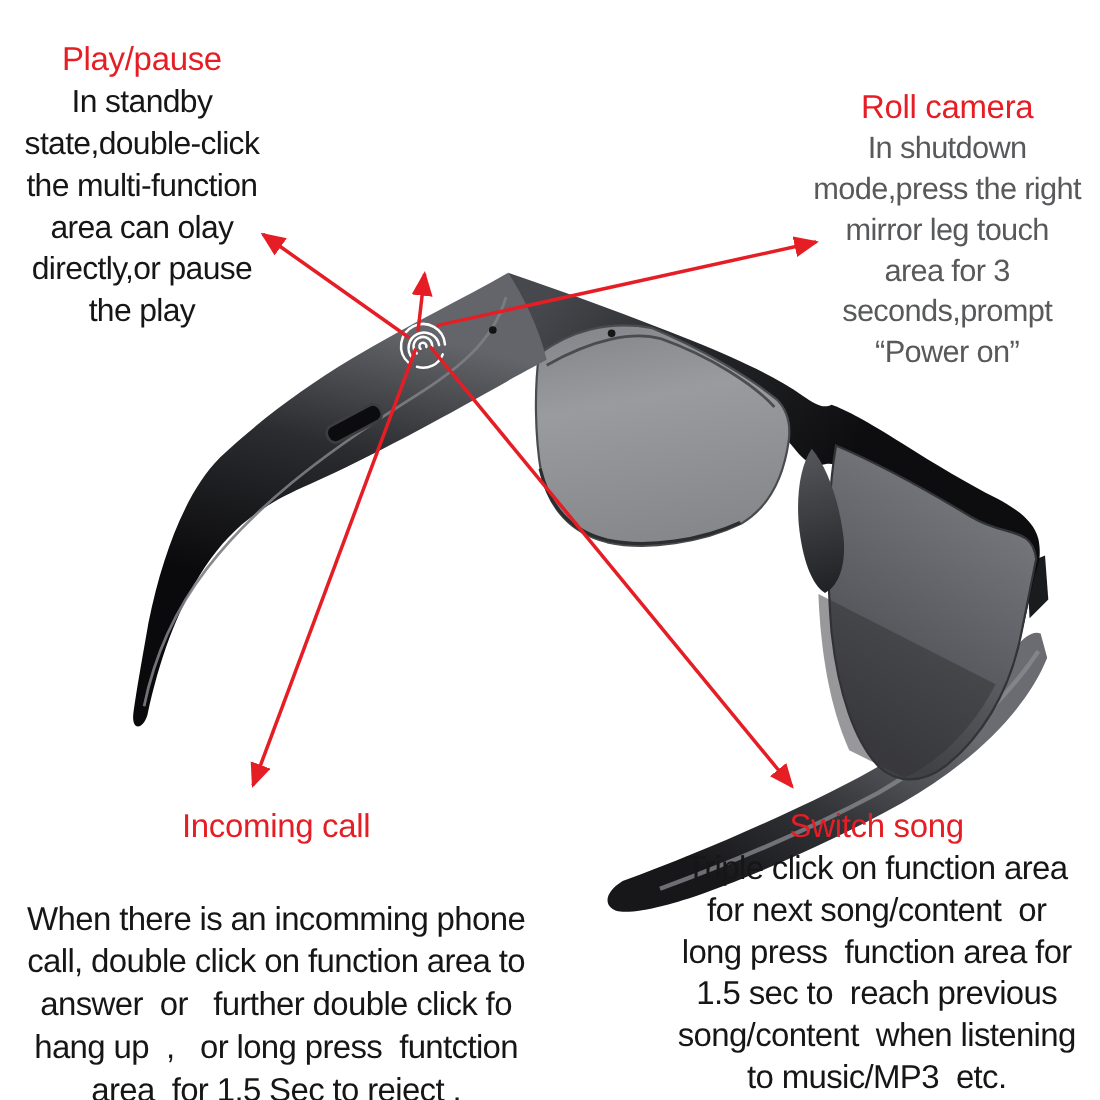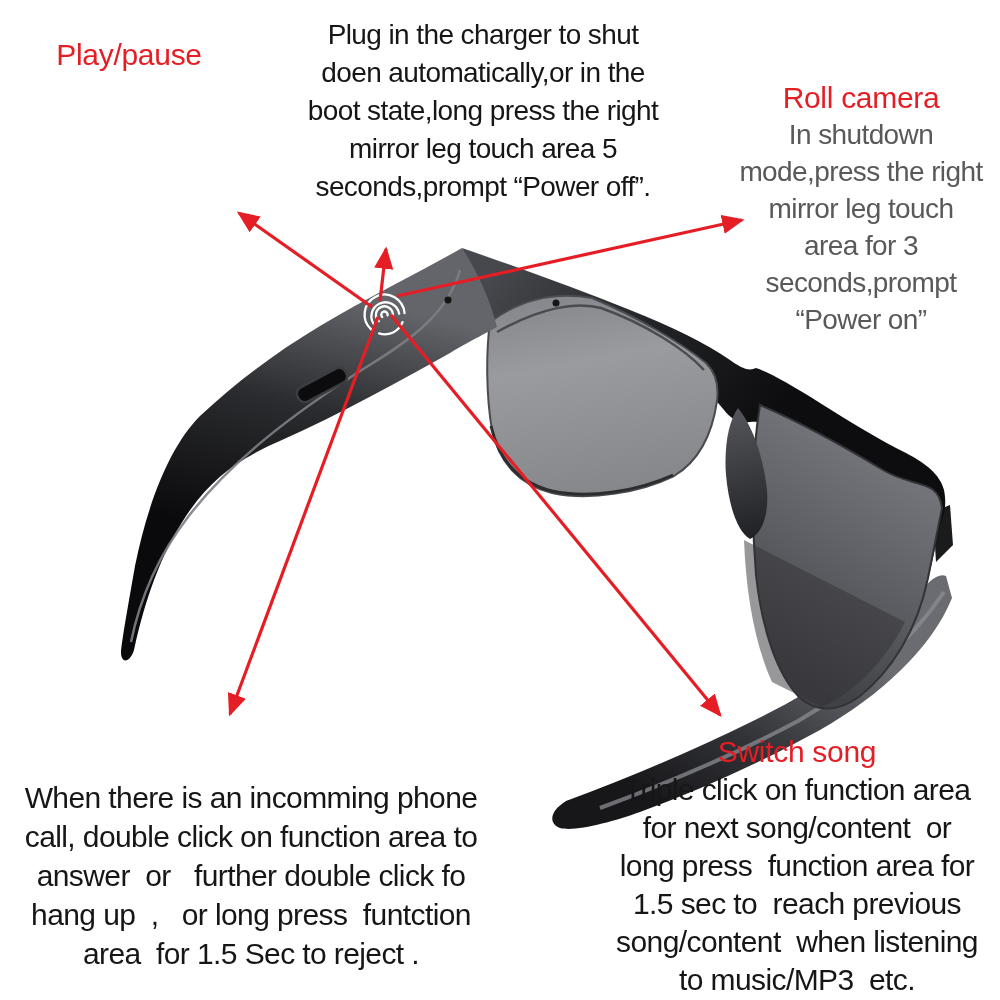--- a/index.html
+++ b/index.html
@@ -168,41 +168,43 @@
 
     <line x1="372" y1="307" x2="239" y2="213" stroke="#e51e25" stroke-width="3.2" marker-end="url(#ah)"></line>
     <line x1="380" y1="301" x2="386" y2="249" stroke="#e51e25" stroke-width="3.2" marker-end="url(#ah)"></line>
     <line x1="397" y1="296" x2="742" y2="220" stroke="#e51e25" stroke-width="3.2" marker-end="url(#ah)"></line>
     <line x1="378" y1="317" x2="230" y2="714" stroke="#e51e25" stroke-width="3.2" marker-end="url(#ah)"></line>
     <line x1="391" y1="315" x2="720" y2="715" stroke="#e51e25" stroke-width="3.2" marker-end="url(#ah)"></line>
   </svg>
 
   <div class="note" id="note-play">
     <div class="note-title">Play/pause</div>
+    <div class="note-body">In standby
+state,double-click
+the multi-function
+area can olay
+directly,or pause
+the play</div>
   </div>
 
   <div class="note" id="note-turnoff">
-    <div class="note-body">Plug in the charger to shut
-doen automatically,or in the
-boot state,long press the right
-mirror leg touch area 5
-seconds,prompt “Power off”.</div>
   </div>
 
   <div class="note gray" id="note-roll">
     <div class="note-title">Roll camera</div>
     <div class="note-body">In shutdown
 mode,press the right
 mirror leg touch
 area for 3
 seconds,prompt
 “Power on”</div>
   </div>
 
   <div class="note" id="note-incoming">
+    <div class="note-title">Incoming call</div>
     <div class="note-body">When there is an incomming phone
 call, double click on function area to
 answer  or   further double click fo
 hang up  ,   or long press  funtction
 area  for 1.5 Sec to reject .</div>
   </div>
 
   <div class="note" id="note-switch">
     <div class="note-title">Switch song</div>
     <div class="note-body">Triple click on function area

